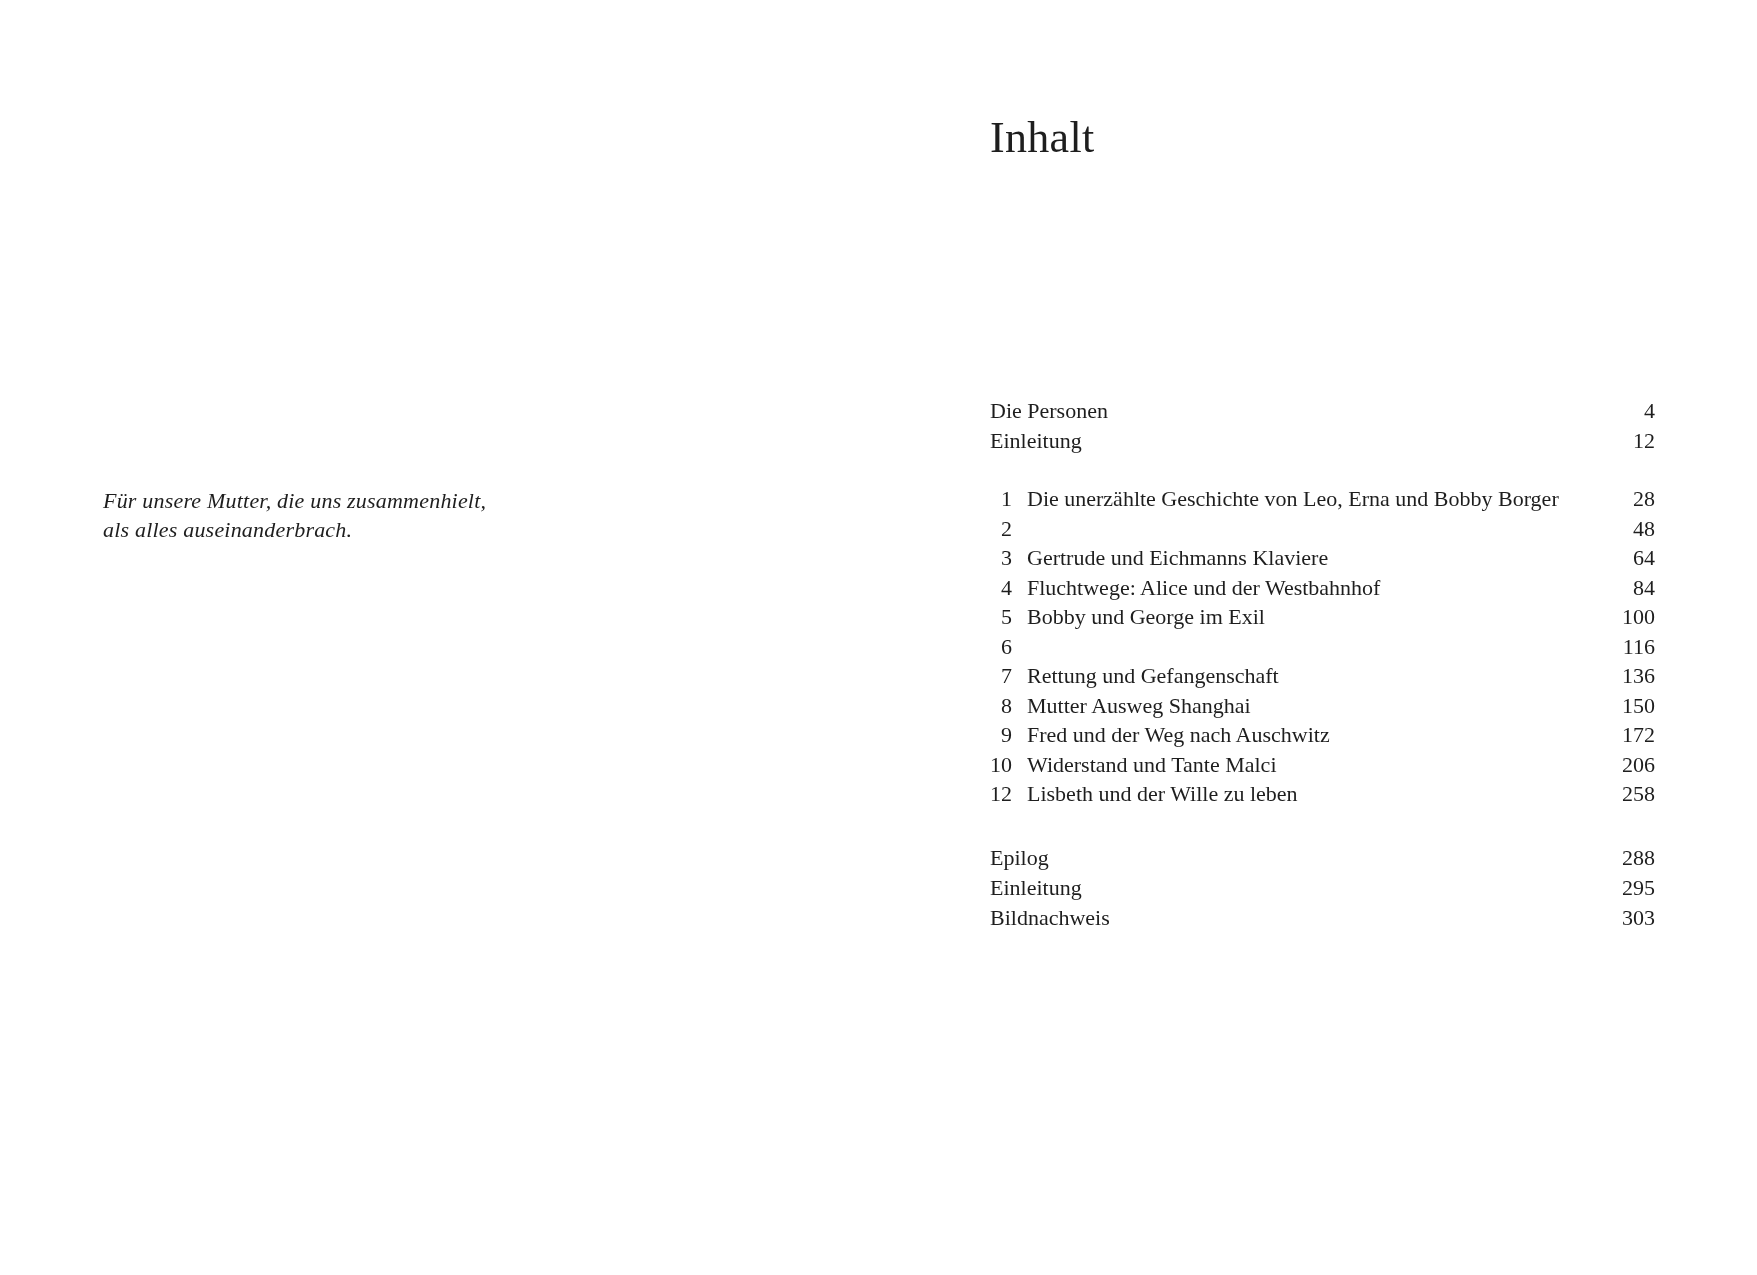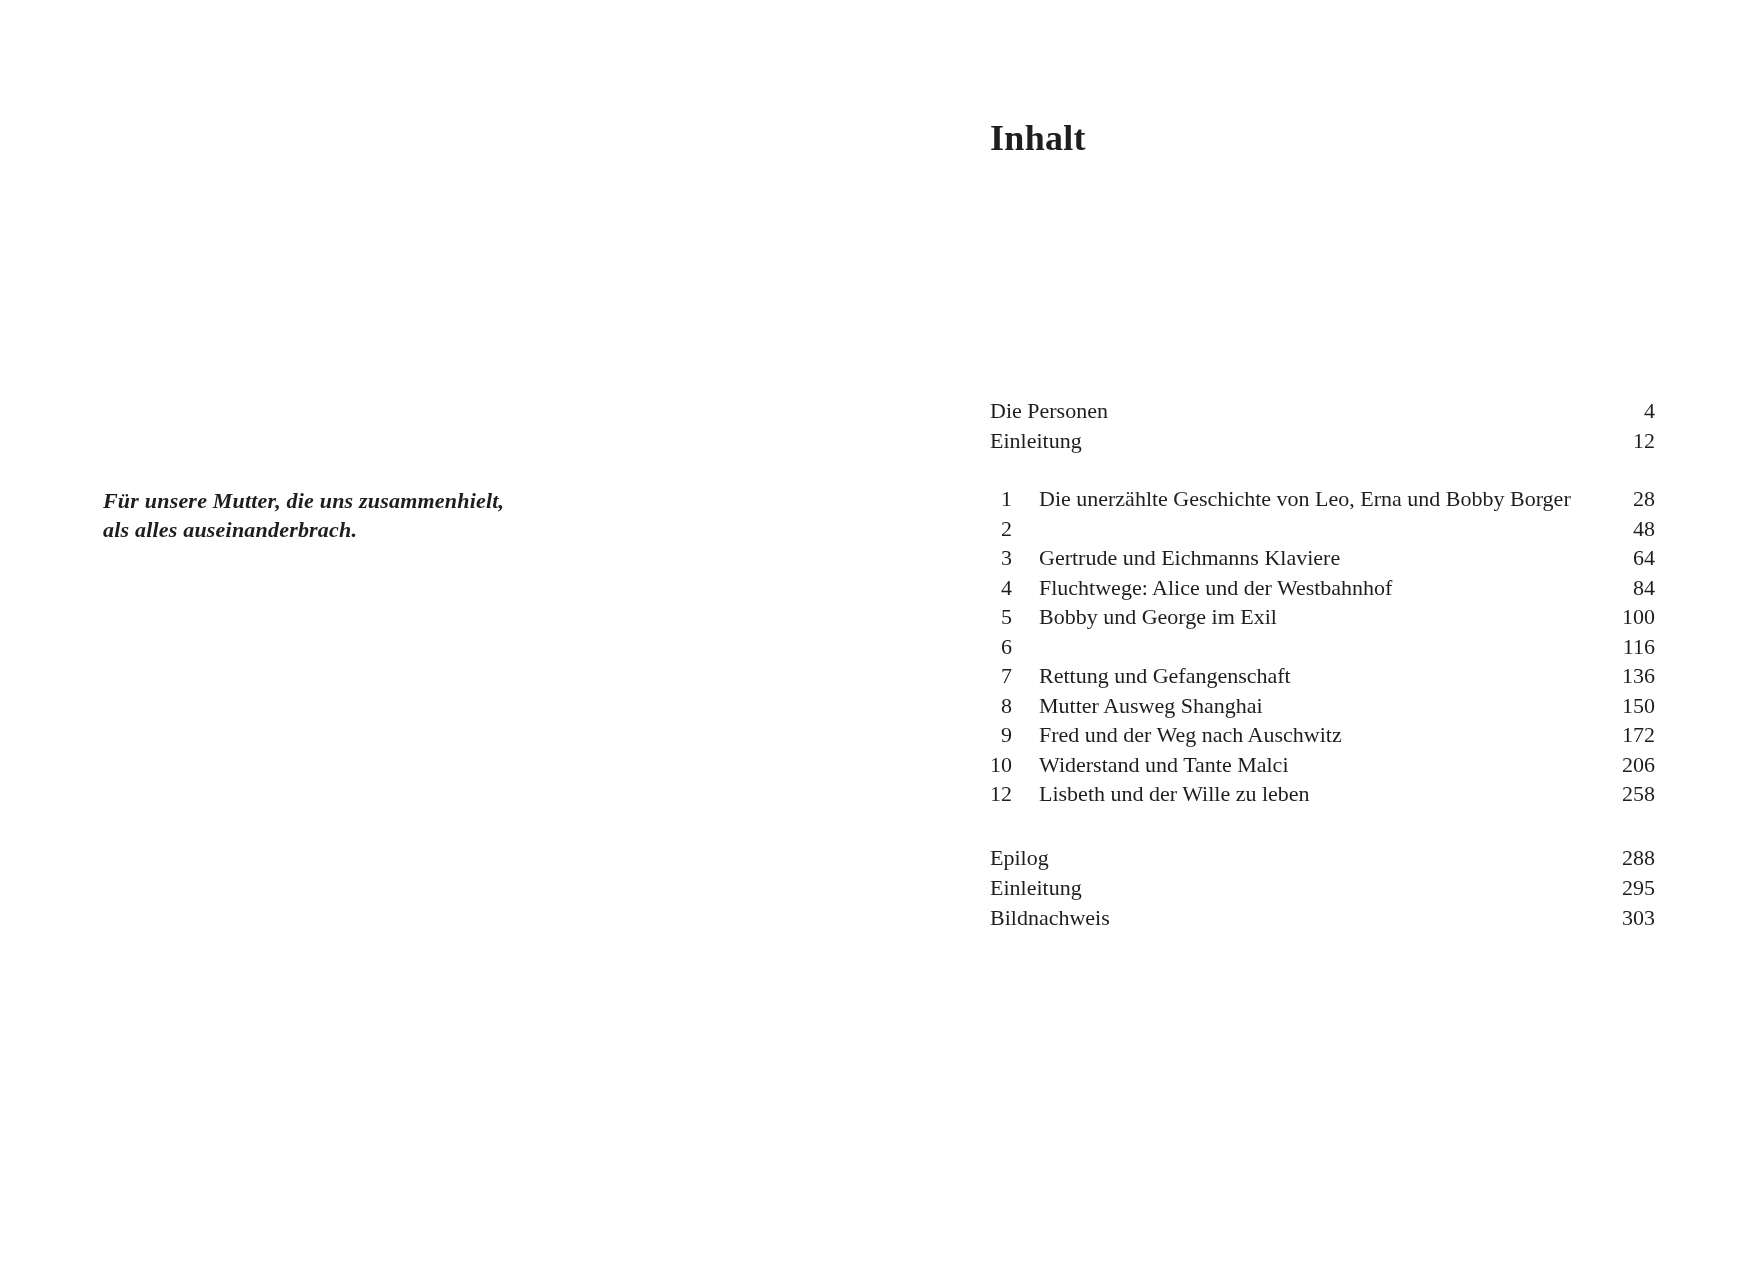--- a/index.html
+++ b/index.html
@@ -20,31 +20,30 @@
   
   .dedication {
     position: absolute;
     left: 103px;
     top: 486px;
     font-style: italic;
     font-size: 22px;
     line-height: 29px;
     letter-spacing: 0.2px;
     white-space: nowrap;
-    font-weight: bold;
   }
 
   
   .toc-title {
     position: absolute;
     left: 990px;
     top: 118px;
-    font-size: 36px;
+    font-size: 44px;
     line-height: 40px;
-    font-weight: bold;
+    font-weight: normal;
     margin: 0;
     letter-spacing: 0.3px;
   }
 
   .toc {
     position: absolute;
     left: 990px;
     top: 396px;
     width: 665px;
     font-size: 22px;
@@ -65,21 +64,21 @@
     display: flex;
     line-height: 29.5px;
     white-space: nowrap;
   }
   .ch-num {
     flex: none;
     width: 22px;
     text-align: right;
   }
   .ch-title {
-    margin-left: 27px;
+    margin-left: 15px;
   }
   .ch-page {
     margin-left: auto;
   }
 </style>
 </head>
 <body>
 
 <div>
 

